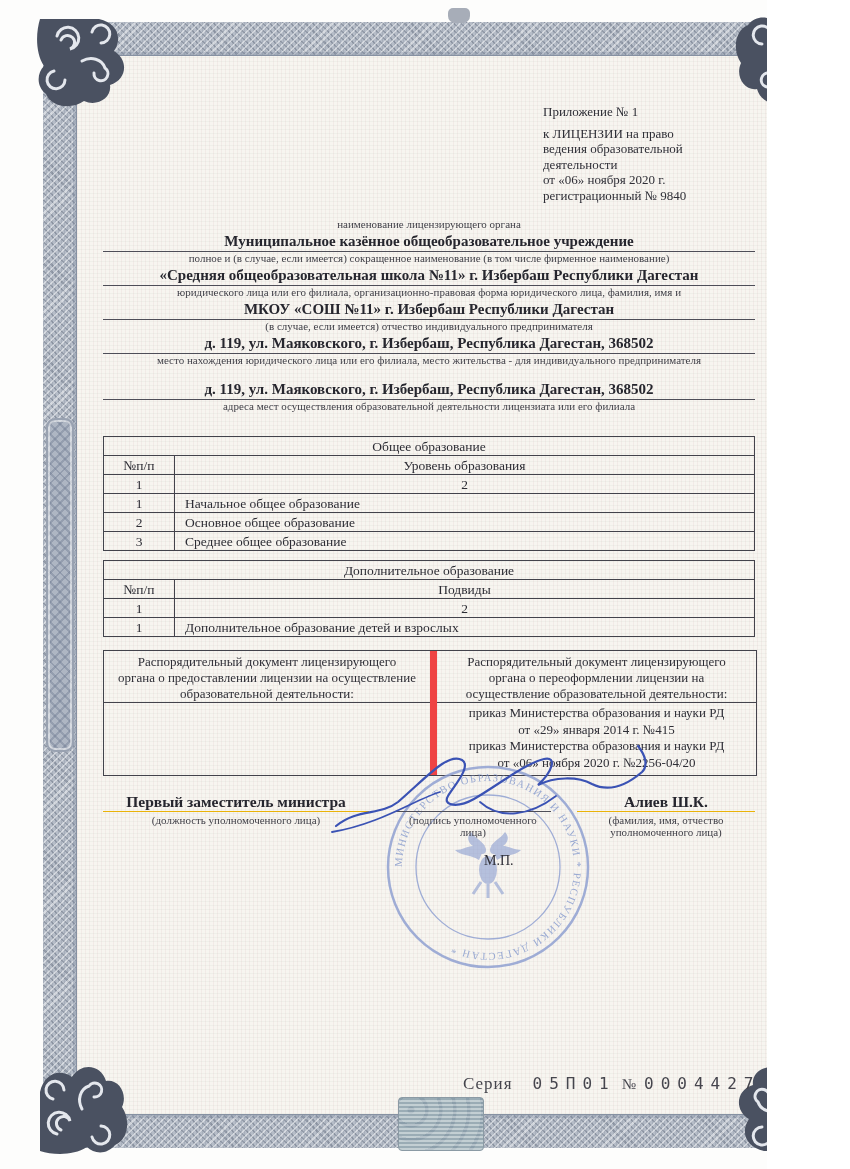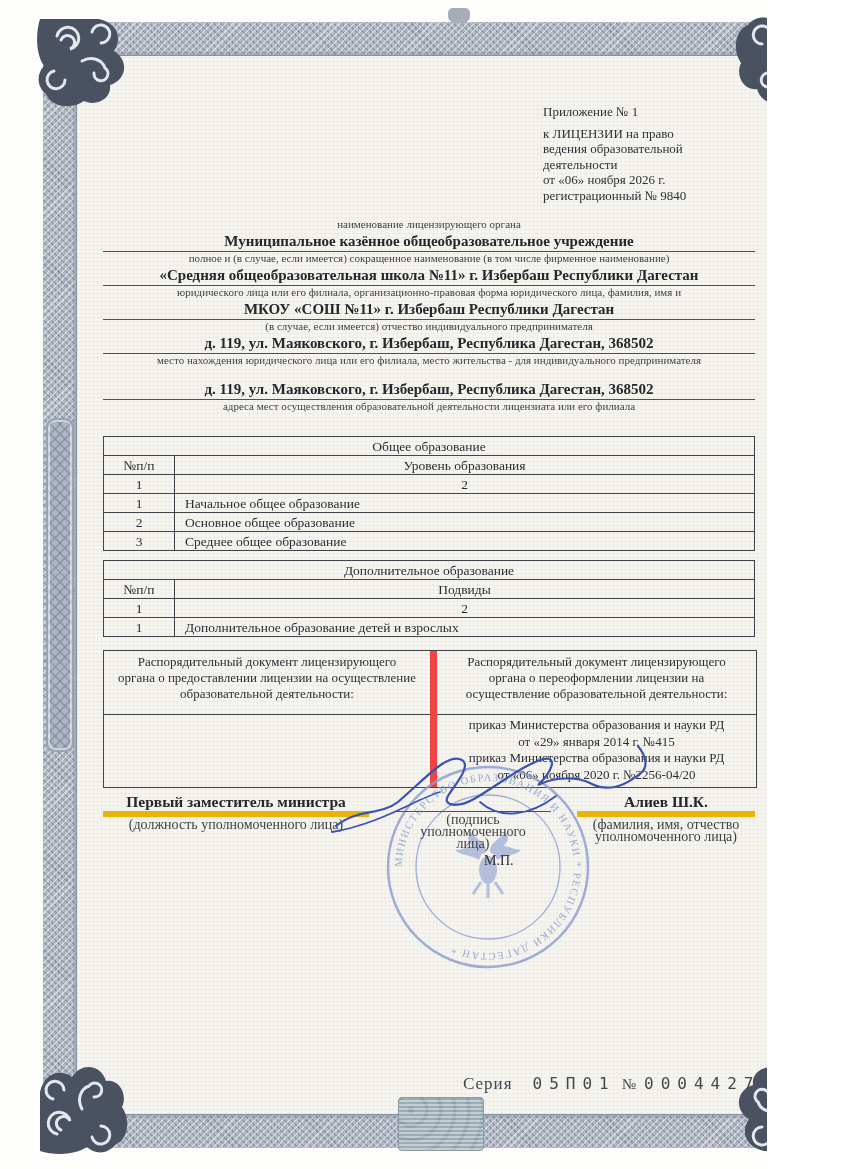--- a/index.html
+++ b/index.html
@@ -54,29 +54,29 @@
   table.t1{top:436px;} table.t2{top:560px;}
   table.lic td{border:1px solid #43434c;height:18px;padding:0 6px;line-height:17px;}
   table.lic td.center{text-align:center;}
   table.lic td.numcol{width:58px;text-align:center;}
   table.lic td.datacell{padding-left:10px;}
   
   .orders{position:absolute;left:103px;top:650px;width:652px;min-height:124px;
         border:1px solid #43434c;display:grid;grid-template-columns:1fr 1fr;font-size:13px;}
   .ocell{display:flex;flex-direction:column;}
   .ocell.right{border-left:7px solid #ef4444;}
-  .ohead{border-bottom:1px solid #43434c;text-align:center;padding:3px 14px 12px;line-height:16px;}
+  .ohead{border-bottom:1px solid #43434c;text-align:center;padding:3px 14px 0;line-height:16px;}
   .obody{padding:2px 6px 4px;text-align:center;line-height:16.5px;}
   
   .sigrow{position:absolute;left:103px;top:792px;width:652px;display:grid;
         grid-template-columns:266px 1fr 178px;column-gap:26px;}
   .sig .value{font-weight:bold;text-align:center;font-size:15.5px;line-height:19px;
-        border-bottom:6px solid #eab308;color:#26262e;}
+        border-bottom:1px solid #eab308;color:#26262e;}
   .sig .line{height:19px;border-bottom:1px solid #4e4e58;}
-  .sig .caption{text-align:center;font-size:14px;line-height:12px;color:#3f3f47;
+  .sig .caption{text-align:center;font-size:11px;line-height:12px;color:#3f3f47;
         white-space:pre-line;margin-top:2px;}
   .mp{position:absolute;left:484px;top:853px;font-size:14px;color:#2e2e36;}
   .stamp{position:absolute;left:383px;top:762px;opacity:.8;}
   .autograph{position:absolute;left:330px;top:736px;}
   
   .serial{position:absolute;left:463px;top:1074px;display:flex;align-items:baseline;color:#45454d;}
   .serial .lbl{font-size:17px;letter-spacing:1px;margin-right:20px;}
   .serial .series,.serial .number{font-family:"DejaVu Sans Mono",monospace;font-size:16px;
         letter-spacing:7px;text-align:center;}
   .serial .nosign{font-size:15px;margin:0 8px 0 6px;}
@@ -129,21 +129,21 @@
     </svg>
   </div>
   <div class="notch"></div>
   <div class="plaque"></div>
 
   <div class="appendix">
     <div class="l0">Приложение № 1</div>
     <div>к ЛИЦЕНЗИИ на право</div>
     <div>ведения образовательной</div>
     <div>деятельности</div>
-    <div>от «06» ноября 2026 г.</div>
+    <div>от «06» ноября 2020 г.</div>
     <div>регистрационный № 9840</div>
   </div>
 
   <div class="fields">
     <div class="field first">
       <div class="caption">наименование лицензирующего органа</div>
     </div>
     <div class="field">
       <div class="value">Муниципальное казённое общеобразовательное учреждение</div>
       <div class="caption">полное и (в случае, если имеется) сокращенное наименование (в том числе фирменное наименование)</div>

